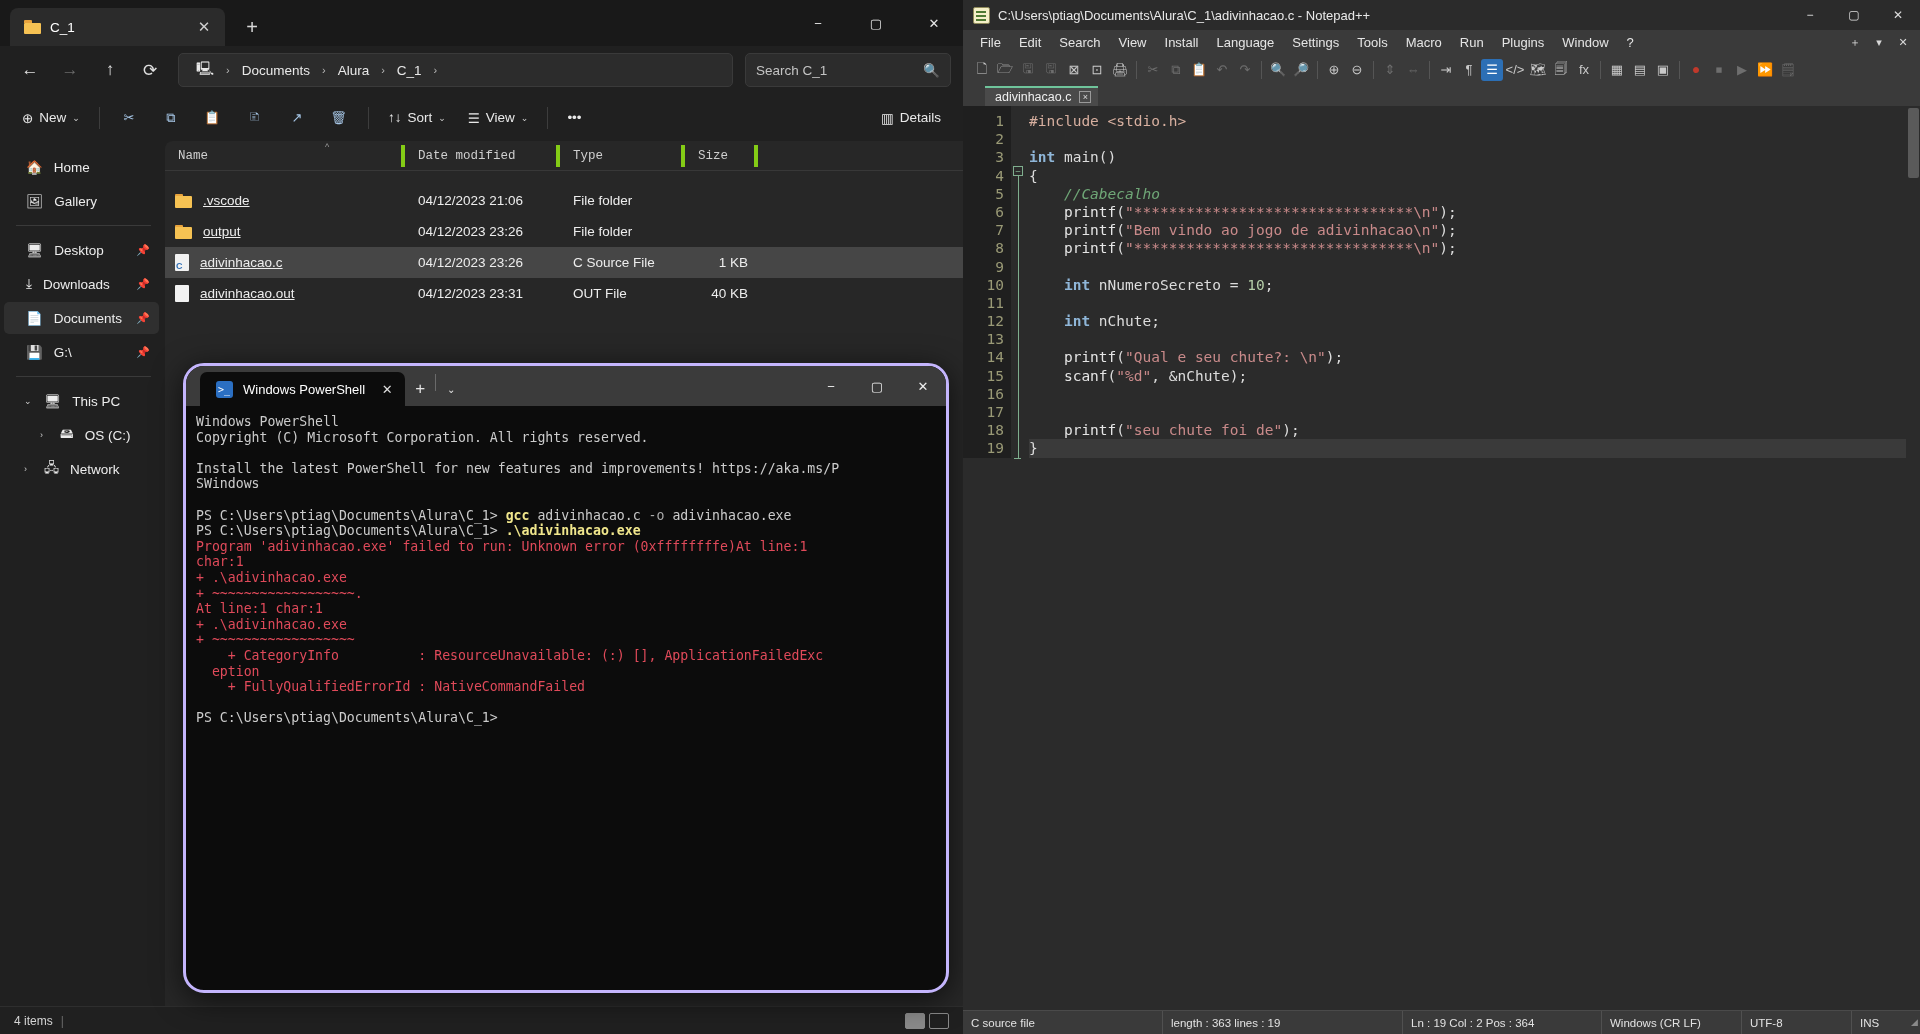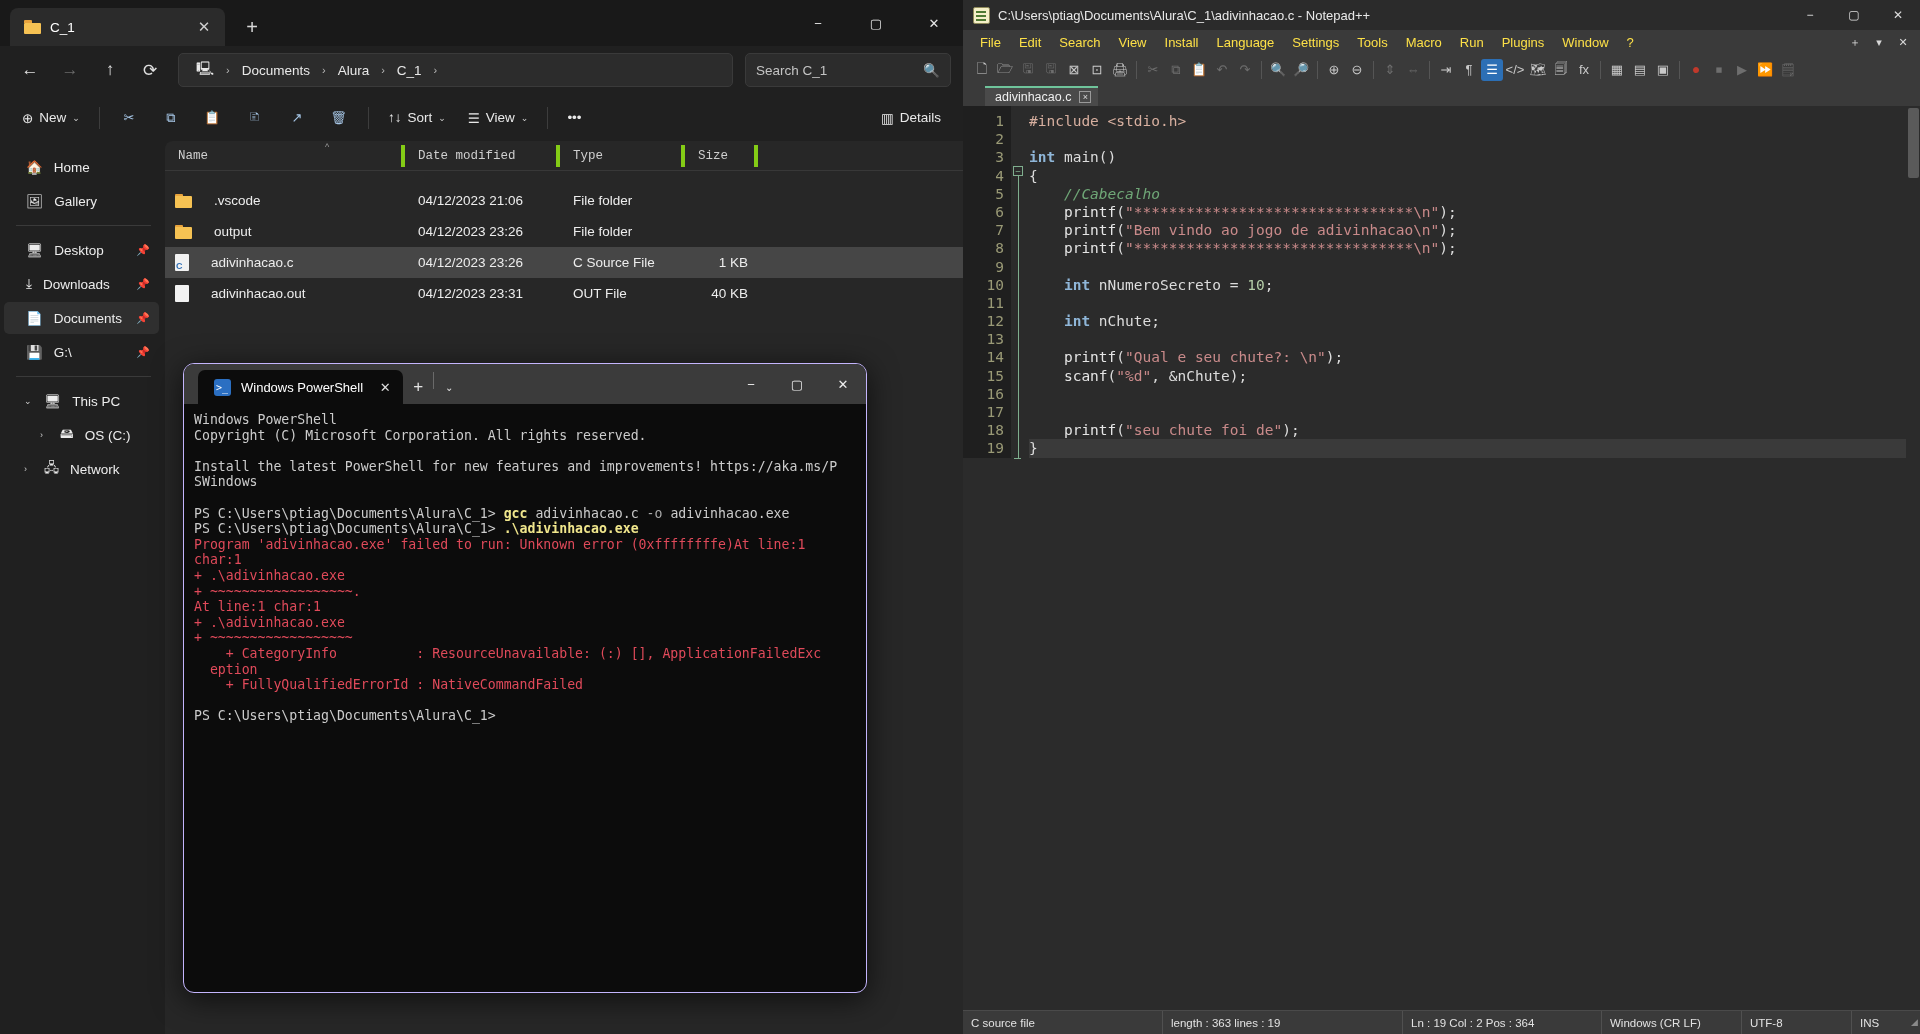--- a/index.html
+++ b/index.html
@@ -57,42 +57,42 @@
   .col-head { height:30px; display:flex; align-items:center; border-bottom:1px solid #383838; color:#cfcfcf; font-size:12.5px; position:relative; }
   .col { padding-left:13px; border-right:4px solid #84cc16; height:22px; line-height:22px;font-family:Liberation Mono, monospace; }
   .col.c-name { width:240px; }
   .col.c-date { width:155px; }
   .col.c-type { width:125px; }
   .col.c-size { width:73px; }
   .sortcaret { position:absolute; left:160px; top:1px; font-size:9px; color:#9a9a9a; }
   .frow { height:31px; display:flex; align-items:center; font-size:13.5px; color:#ededed; }
   .frow.sel { background:#464646; }
   .fc { padding-left:13px; overflow:hidden; white-space:nowrap; }
-  .fc.c-name { width:240px; display:flex; align-items:center; gap:22px; padding-left:10px; }
+  .fc.c-name { width:240px; display:flex; align-items:center; gap:11px; padding-left:10px;text-decoration:underline; }
   .fc.c-date { width:155px; }
   .fc.c-type { width:125px; }
   .fc.c-size { width:73px; text-align:right; padding-left:0; padding-right:10px; }
 
   .ico-folder { width:17px; height:14px; position:relative; flex:none; }
   .ico-folder:before { content:""; position:absolute; left:0; top:0; width:8px; height:3px; background:#e8a33d; border-radius:1px 1px 0 0; }
   .ico-folder:after { content:""; position:absolute; left:0; top:2.5px; width:17px; height:11.5px; background:#f6c253; border-radius:1px; }
   .ico-cfile { width:14px; height:17px; background:#f2f2f2; border-radius:1px; flex:none; position:relative; }
   .ico-cfile:after { content:"C"; position:absolute; left:1px; bottom:0px; font-size:9px; color:#2f6fb5; font-weight:bold; line-height:10px; }
   .ico-plainfile { width:14px; height:17px; background:#f2f2f2; border-radius:1px; flex:none; }
 
   .exp-status { height:28px; background:#202020; display:flex; align-items:center; padding:0 14px;
     font-size:12px; color:#d5d5d5; border-top:1px solid #2e2e2e; }
   .status-right { margin-left:auto; display:flex; gap:4px; }
   .viewbtn { width:20px; height:16px; border:1px solid #8a8a8a; border-radius:2px; }
   .viewbtn.active { background:#8a8a8a; }
 
   
-  #powershell { position:absolute; left:183px; top:363px; width:684px; height:630px;
-    background:#0c0c0c; border-radius:11px; box-shadow:0 6px 30px rgba(0,0,0,.65); overflow:hidden;
-    border:1px solid #c4b5fd; }
+  #powershell { position:absolute; left:183px; top:363px; width:766px; height:630px;
+    background:#0c0c0c; border-radius:21px; box-shadow:0 6px 30px rgba(0,0,0,.65); overflow:hidden;
+    border:3px solid #c4b5fd; }
   .ps-titlebar { height:40px; background:#3b3b3b; display:flex; align-items:flex-end; position:relative; }
   .ps-tab { height:34px; background:#0c0c0c; border-radius:7px 7px 0 0; display:flex; align-items:center;
     gap:10px; padding:0 6px 0 16px; margin-left:14px; font-size:13px; color:#fff; }
   .ps-logo { width:17px; height:17px; background:#2b6fc2; border-radius:3px; position:relative; flex:none; }
   .ps-logo:after { content:">_"; position:absolute; left:2px; top:0px; color:#fff; font-size:10px;
     font-family:"DejaVu Sans Mono", monospace; line-height:17px; }
   .ps-tabclose { width:24px; height:24px; display:flex; align-items:center; justify-content:center; color:#ddd; font-size:13px; }
   .ps-plus { width:30px; height:34px; display:flex; align-items:center; justify-content:center; color:#e4e4e4; font-size:17px; }
   .ps-vsep { width:1px; height:17px; background:#6a6a6a; align-self:center; margin-bottom:8px; }
   .ps-caret { width:30px; height:34px; display:flex; align-items:center; justify-content:center; color:#e4e4e4; font-size:10px; }
@@ -109,21 +109,21 @@
     display:flex; flex-direction:column; }
   .npp-title { height:30px; background:#2b2b2b; display:flex; align-items:center; gap:8px; padding-left:10px; position:relative; }
   .npp-icon { width:17px; height:17px; background:#f5f0c8; border:1px solid #8f8a5a; border-radius:2px; position:relative; flex:none; }
   .npp-icon:after { content:""; position:absolute; left:2px; top:3px; width:10px; height:2px; background:#4f7a32;
      box-shadow:0 4px 0 #4f7a32, 0 8px 0 #4f7a32; }
   .npp-titletext { font-size:13px; color:#e9e9e9; }
   .npp-wctrls { position:absolute; right:0; top:0; height:30px; display:flex; }
   .npp-wbtn { width:44px; height:30px; display:flex; align-items:center; justify-content:center; color:#ddd; font-size:12px; }
 
   .npp-menubar { height:25px; background:#3a3a3a; display:flex; align-items:center; padding-left:8px; position:relative; }
-  .npp-menu { padding:3px 9px; font-size:13px; color:#fde047; border-radius:3px; }
+  .npp-menu { padding:3px 9px; font-size:13px; color:#e5e5e5; border-radius:3px; }
   .npp-menu-right { position:absolute; right:6px; display:flex; align-items:center; gap:2px; }
   .npp-mr-btn { width:22px; height:20px; display:flex; align-items:center; justify-content:center; color:#d8d8d8; font-size:11px; }
 
   .npp-toolbar { height:29px; background:#3a3a3a; display:flex; align-items:center; padding-left:8px; gap:1px; }
   .tbi { width:22px; height:22px; display:flex; align-items:center; justify-content:center;
     color:#c9c9c9; font-size:13px; border-radius:3px; }
   .tbi.dim { color:#6e6e6e; }
   .tbi.on { background:#2c6fb5; color:#fff; }
   .tbi.red { color:#c0392b; }
   .tbsep { width:1px; height:18px; background:#555; margin:0 4px; }
@@ -332,20 +332,28 @@
           <span class="ico-plainfile"></span>
           <span>adivinhacao.out</span>
         </div>
         <div class="fc c-date">04/12/2023 23:31</div>
         <div class="fc c-type">OUT File</div>
         <div class="fc c-size">40 KB</div>
       </div>
     </div>
   </div>
 
+  <div class="exp-status">
+    <span>4 items</span>
+    <span style="margin-left:8px;color:#6a6a6a">|</span>
+    <span class="status-right">
+      <span class="viewbtn active"></span>
+      <span class="viewbtn"></span>
+    </span>
+  </div>
 </div>
 
 <div id="powershell">
   <div class="ps-titlebar">
     <div class="ps-tab">
       <span class="ps-logo"></span>
       <span>Windows PowerShell</span>
       <span class="ps-tabclose">✕</span>
     </div>
     <div class="ps-plus">+</div>

